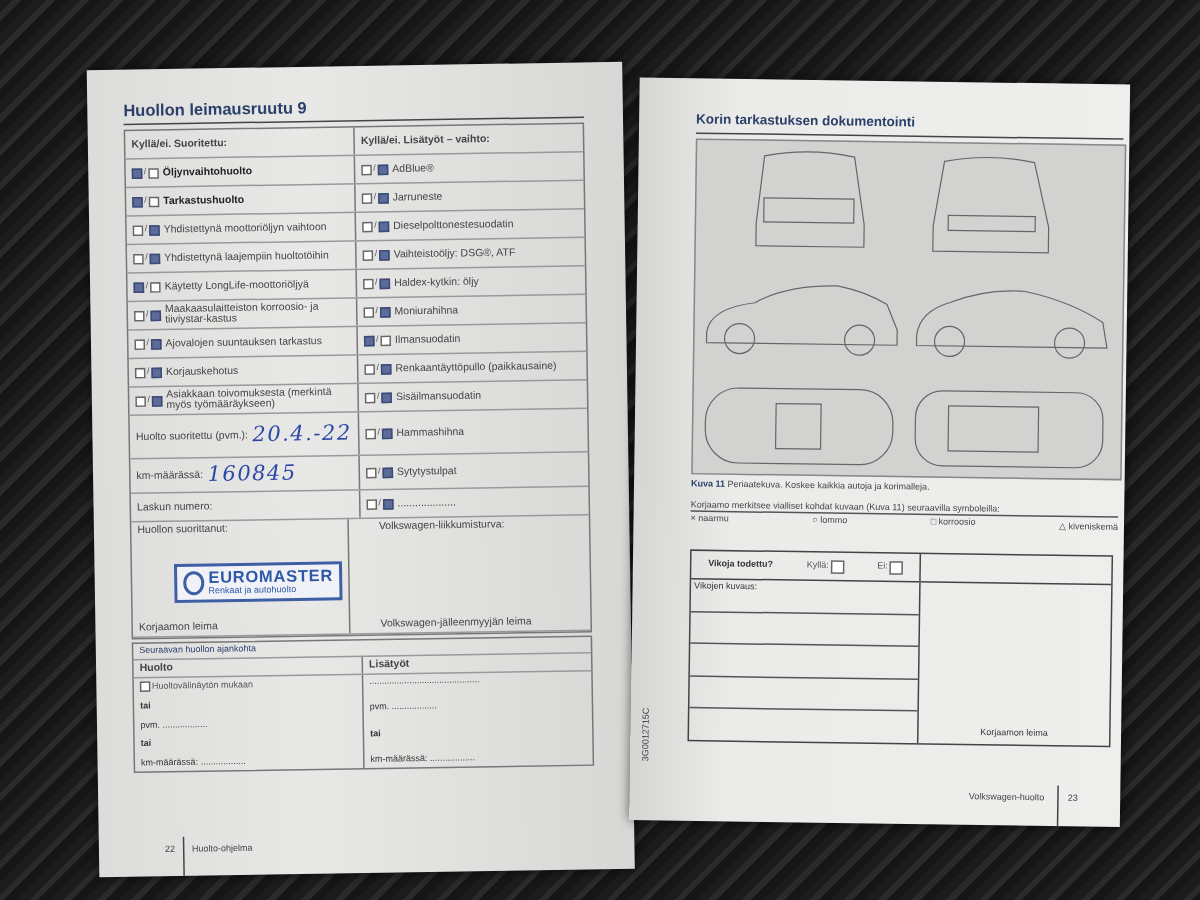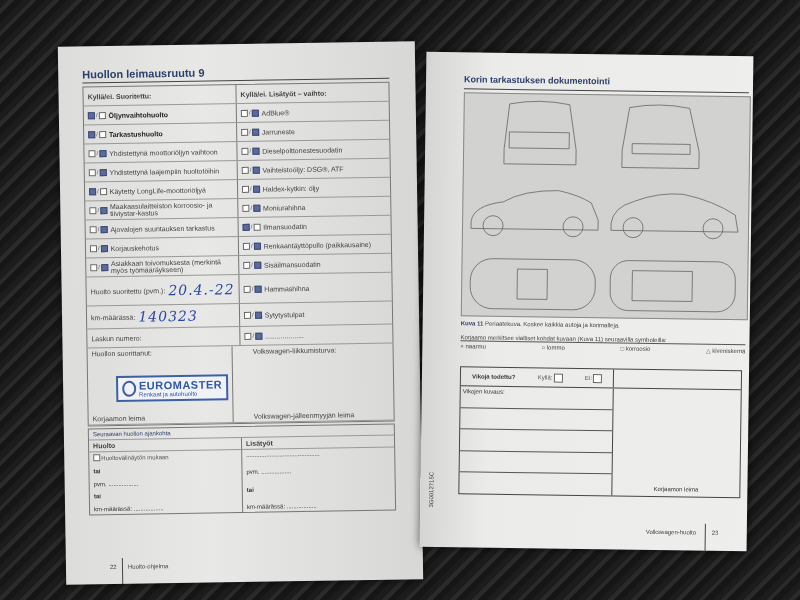--- a/index.html
+++ b/index.html
@@ -152,21 +152,21 @@
         <span class="hand">20.4.-22</span>
       </div>
       <div class="cell">
           <span class="cb"><span class="box"></span>/<span class="box on"></span></span>
           <span>Hammashihna</span>
         </div>
     </div>
     <div class="row" style="min-height:22px">
       <div class="cell">
         <span>km-määrässä:</span>
-        <span class="hand">140323</span>
+        <span class="hand">160845</span>
       </div>
       <div class="cell">
           <span class="cb"><span class="box"></span>/<span class="box on"></span></span>
           <span>Sytytystulpat</span>
         </div>
     </div>
     <div class="row">
       <div class="cell">Laskun numero:</div>
       <div class="cell">
           <span class="cb"><span class="box"></span>/<span class="box on"></span></span>

